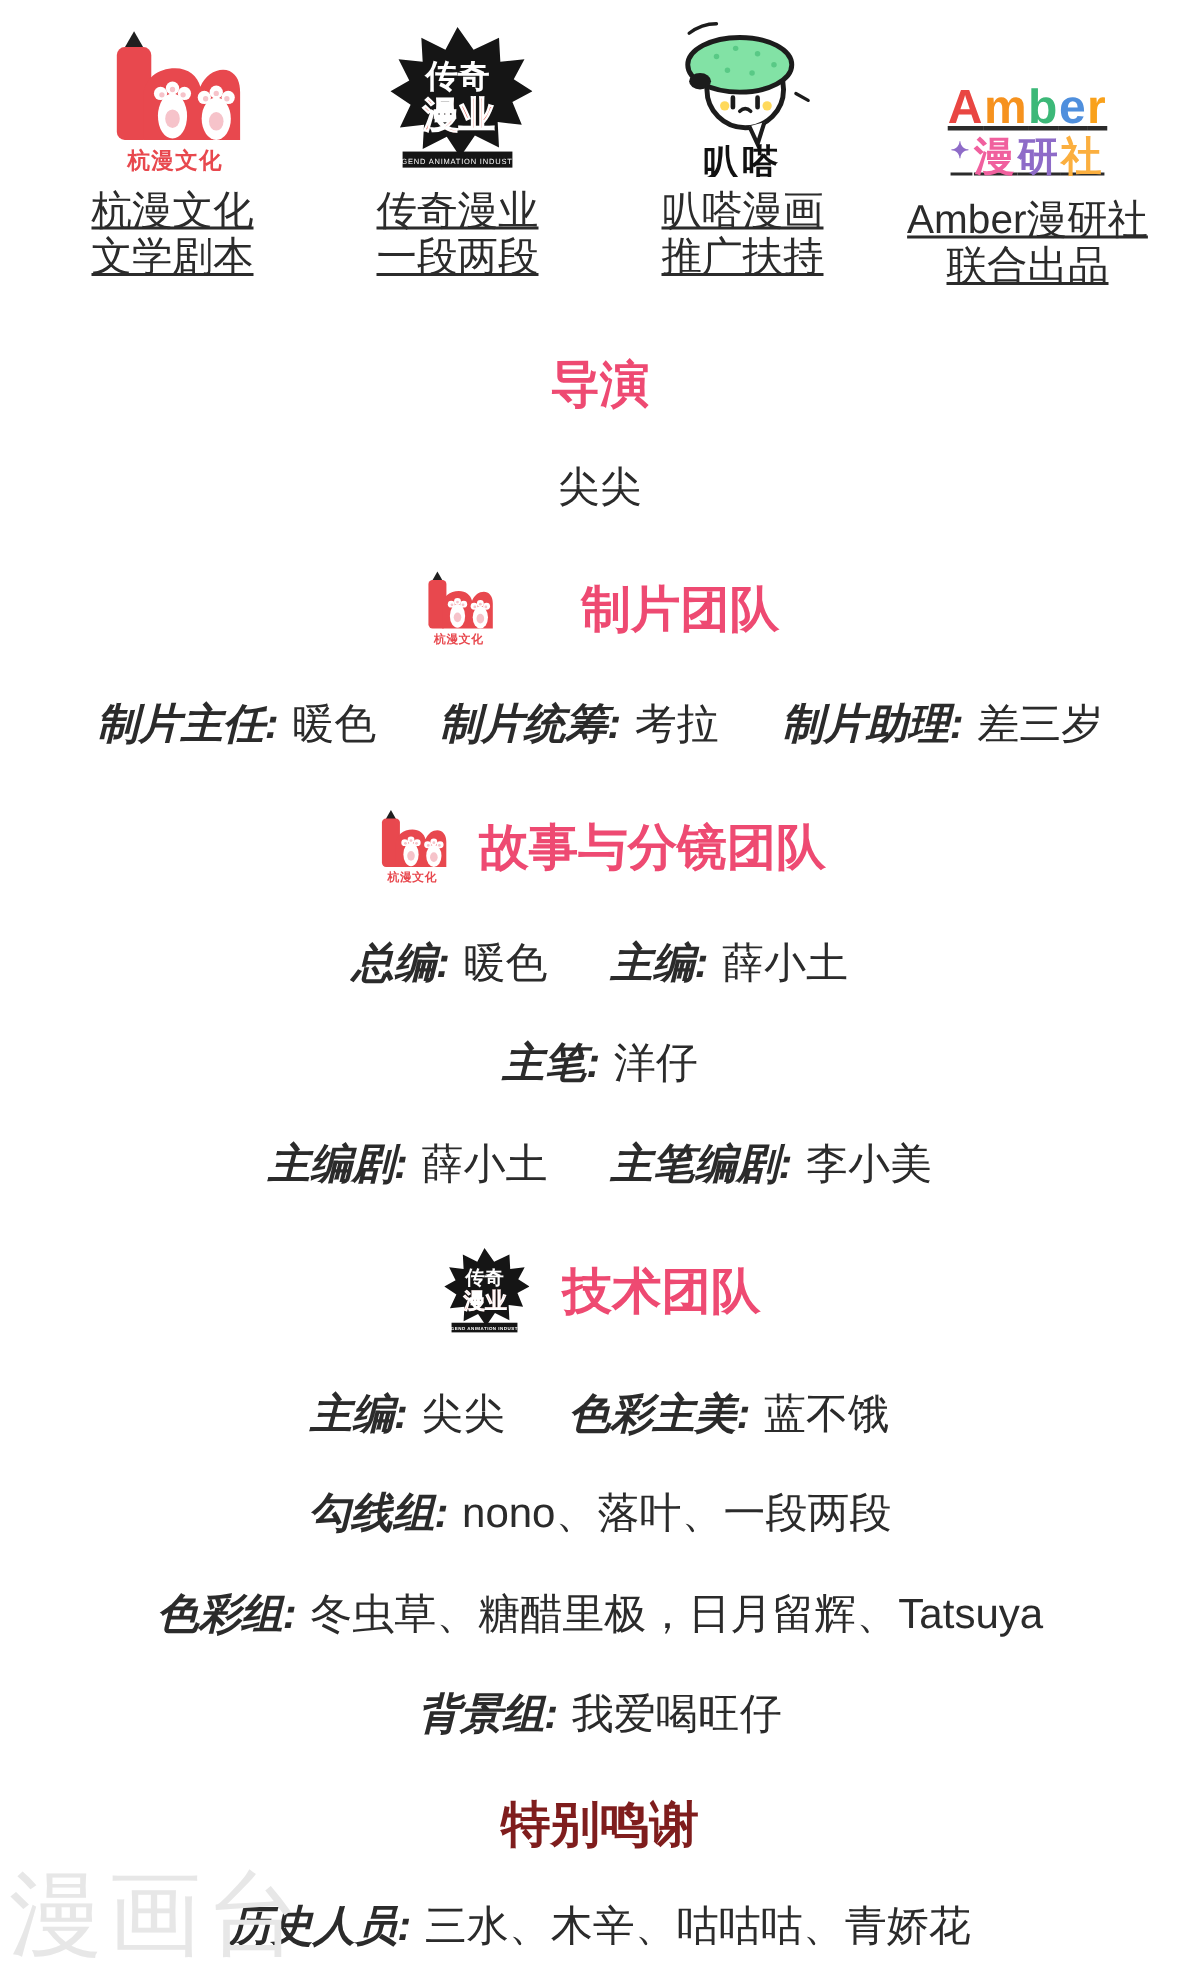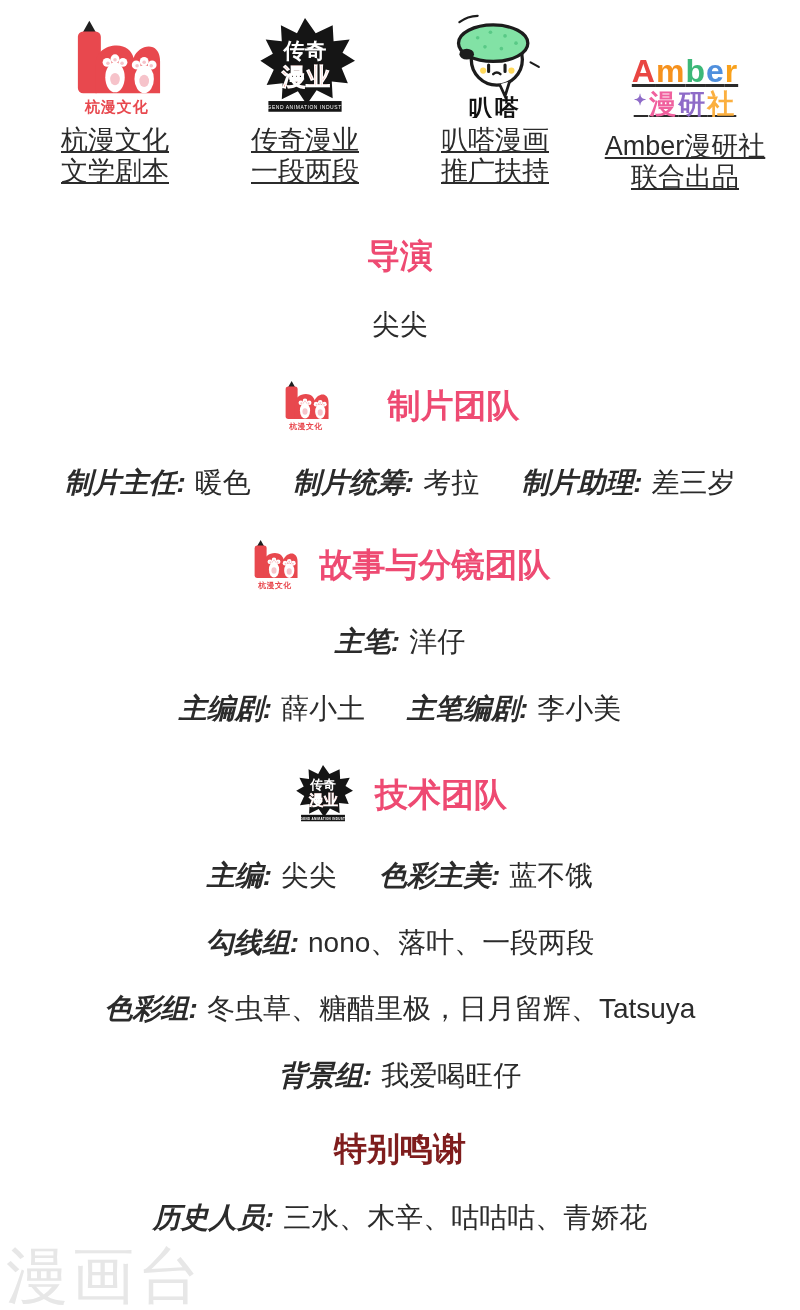--- a/index.html
+++ b/index.html
@@ -165,20 +165,21 @@
       </section>
       <section>
         <div class="sec-header" style="color: rgb(238, 74, 114);">
           <span class="sec-logo sec-logo-hangman">
             <svg>
               <use href="#sym-hangman"></use>
             </svg>
           </span>
           <span class="sec-title">故事与分镜团队</span>
         </div>
+        <div class="credit-row"><span class="credit-item"><span class="lbl">总编:</span><span class="val">暖色</span></span><span class="credit-item"><span class="lbl">主编:</span><span class="val">薛小土</span></span></div>
         <div class="credit-row"><span class="credit-item"><span class="lbl">主笔:</span><span class="val">洋仔</span></span></div>
         <div class="credit-row"><span class="credit-item"><span class="lbl">主编剧:</span><span class="val">薛小土</span></span><span class="credit-item"><span class="lbl">主笔编剧:</span><span class="val">李小美</span></span></div>
       </section>
       <section>
         <div class="sec-header" style="color: rgb(238, 74, 114);">
           <span class="sec-logo sec-logo-legend">
             <svg>
               <use href="#sym-legend"></use>
             </svg>
           </span>

